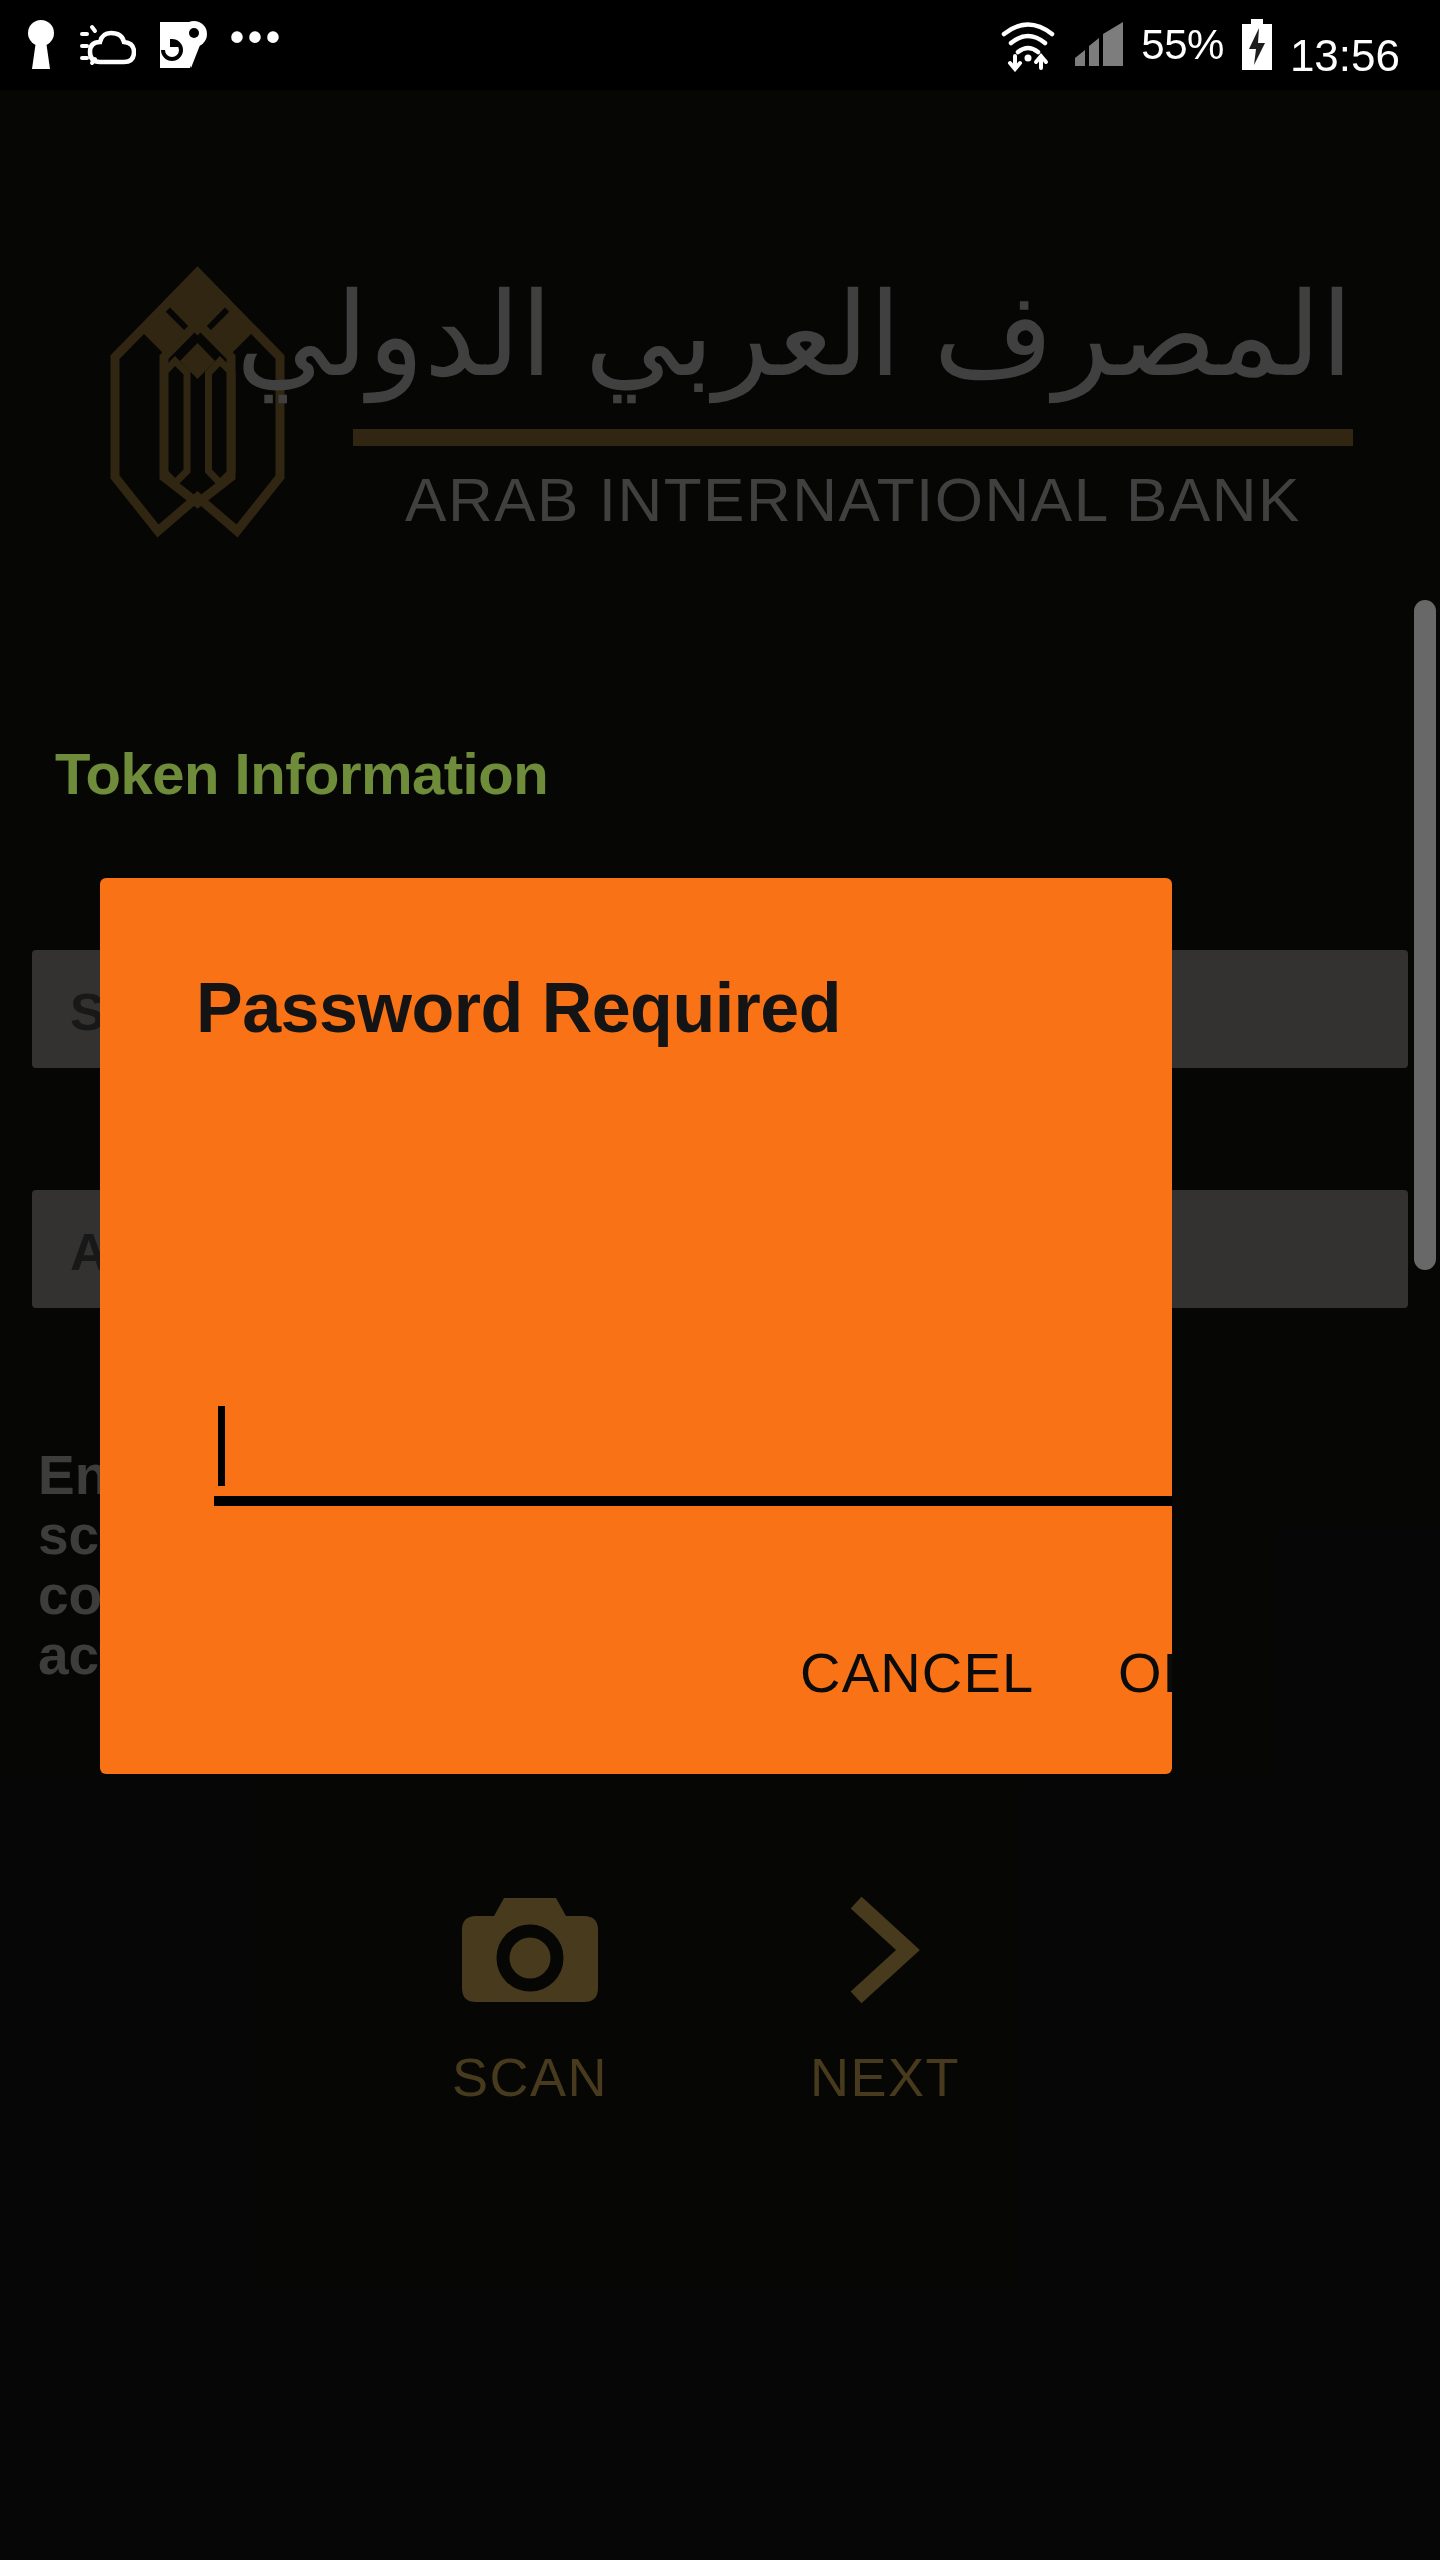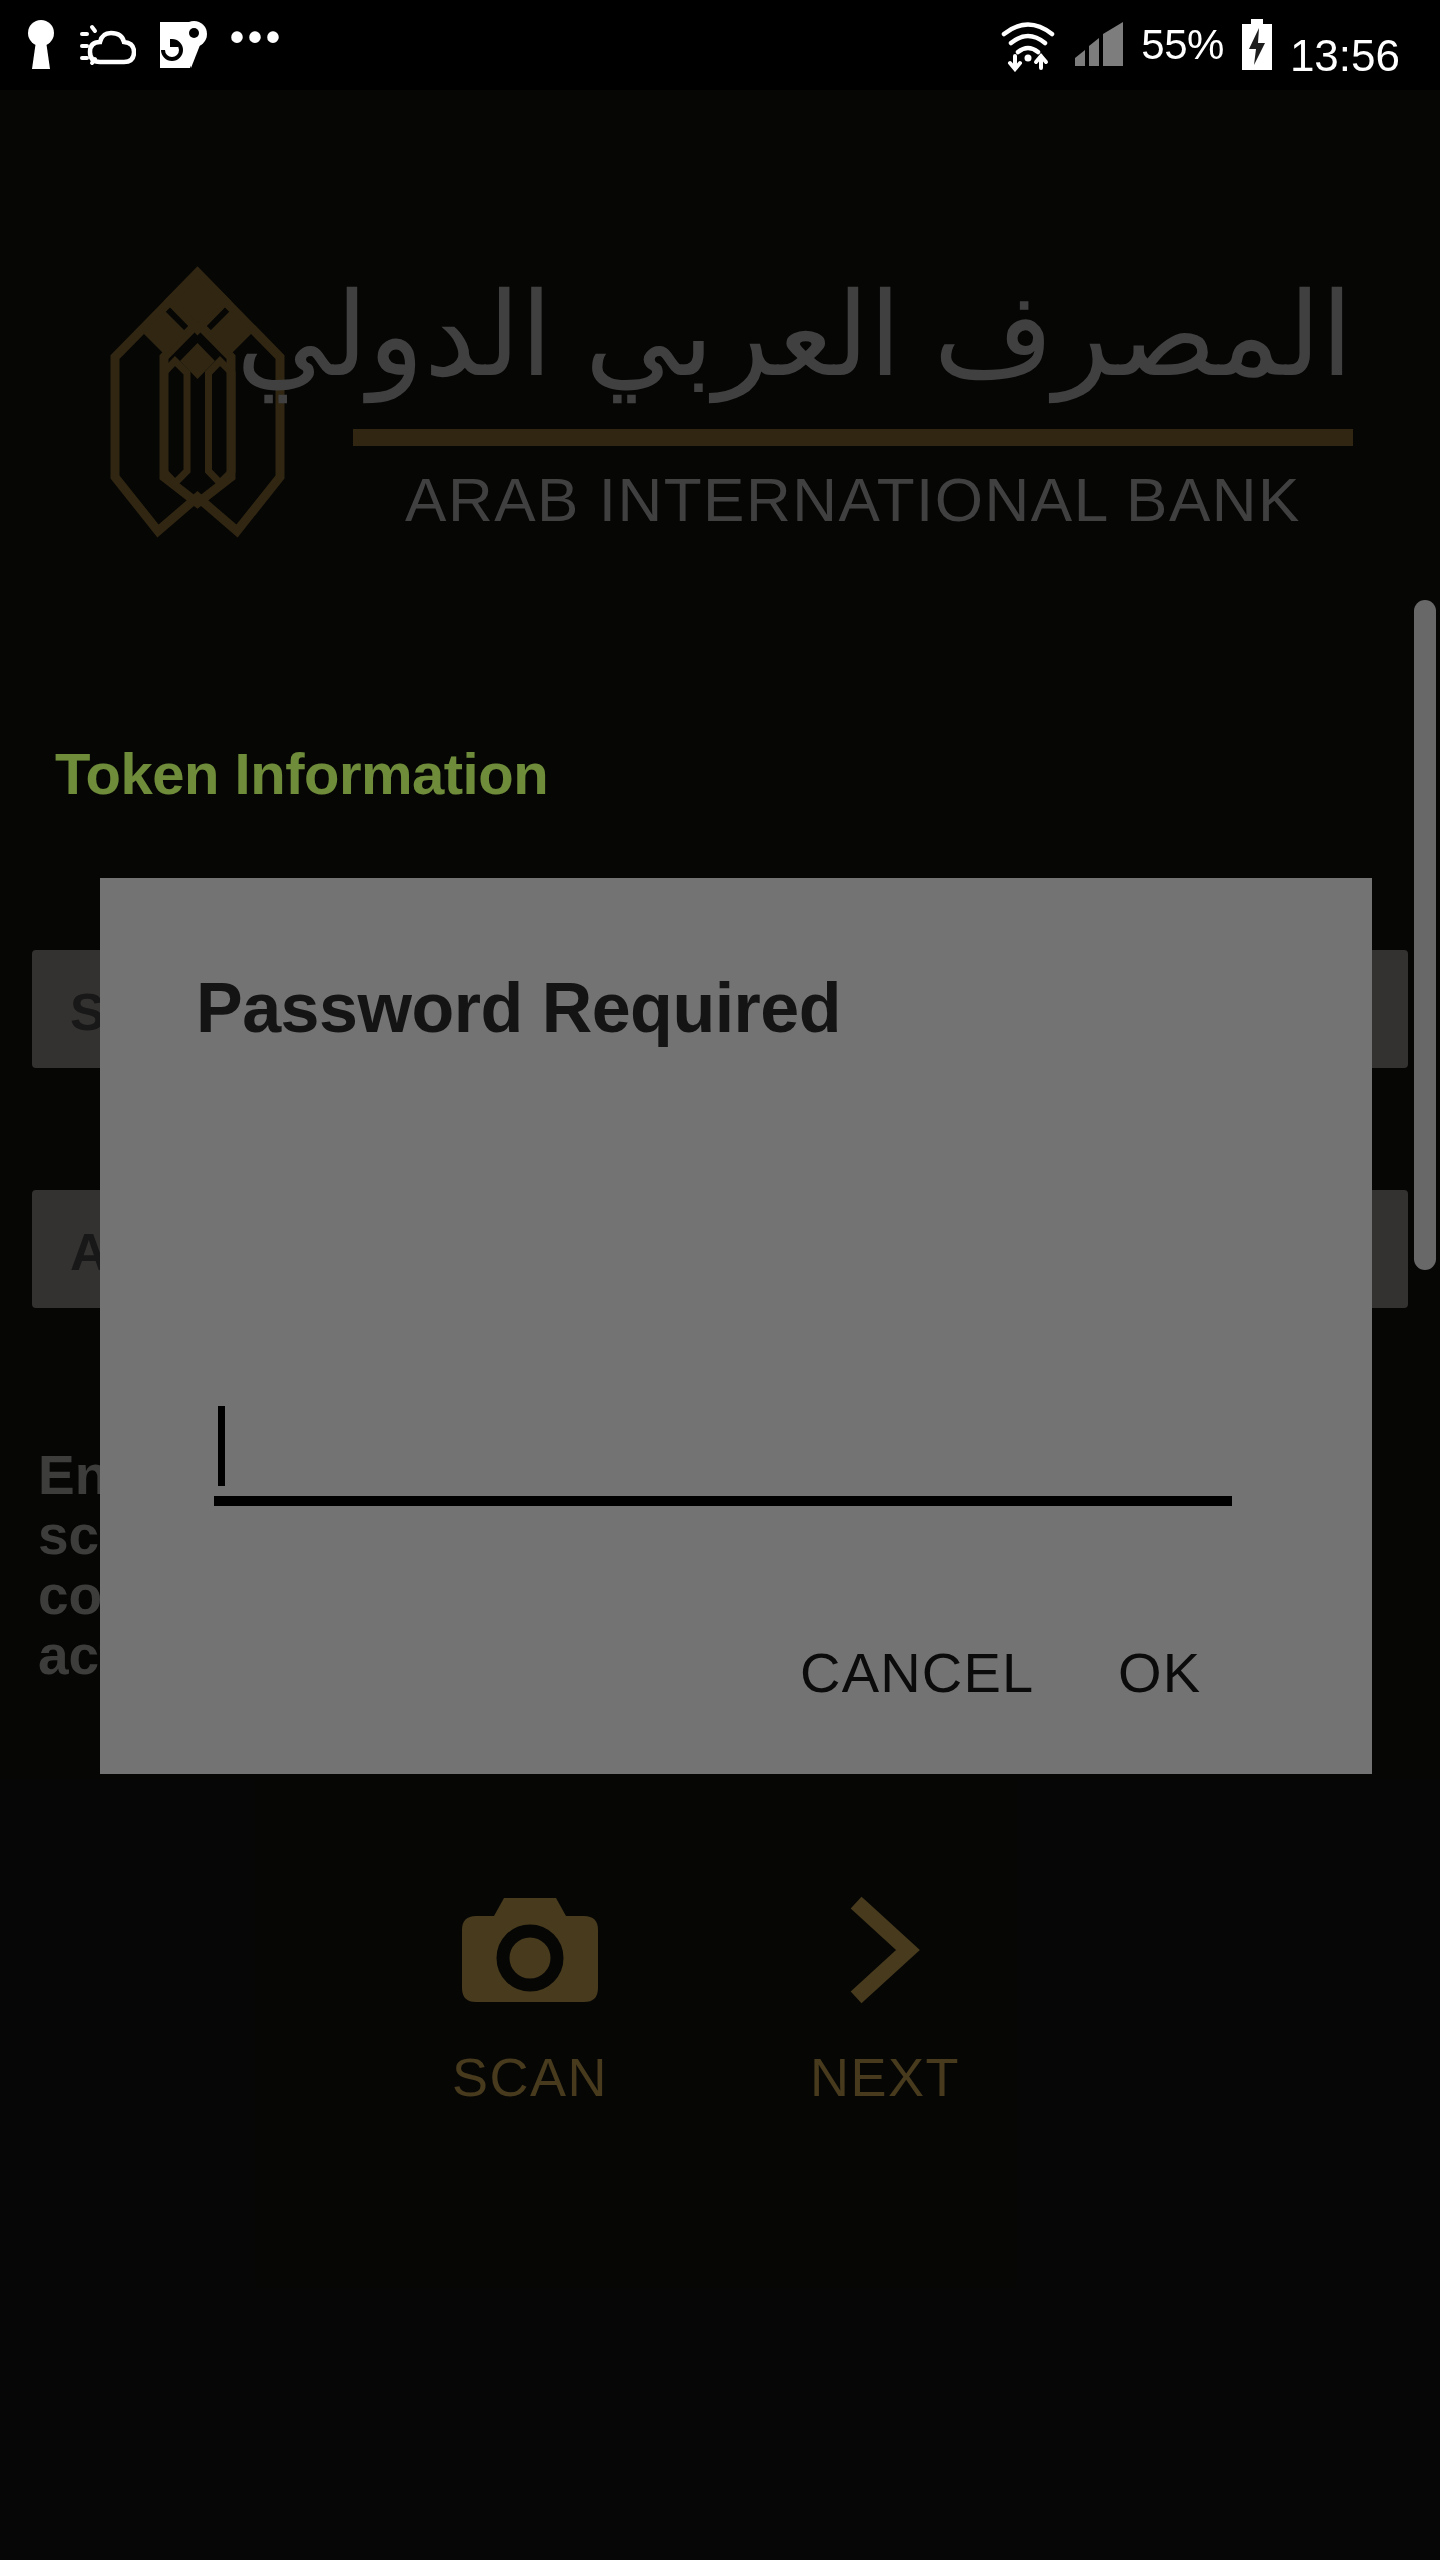--- a/index.html
+++ b/index.html
@@ -214,24 +214,24 @@
     top: 90px; left: 0;
     width: 1440px; height: 2470px;
     background: rgba(0,0,0,0.42);
     z-index: 20;
   }
 
   .dialog {
     position: absolute;
     left: 100px;
     top: 878px;
-    width: 1272px;
+    width: 1072px;
     height: 896px;
-    background: #737373;
-    border-radius: 0;
+    background: #f97316;
+    border-radius: 6px;
     z-index: 30;
     overflow: hidden;
   }
   .dlg-title {
     position: absolute;
     left: 96px;
     top: 90px;
     color: #141414;
     font-size: 70px;
     font-weight: 700;

